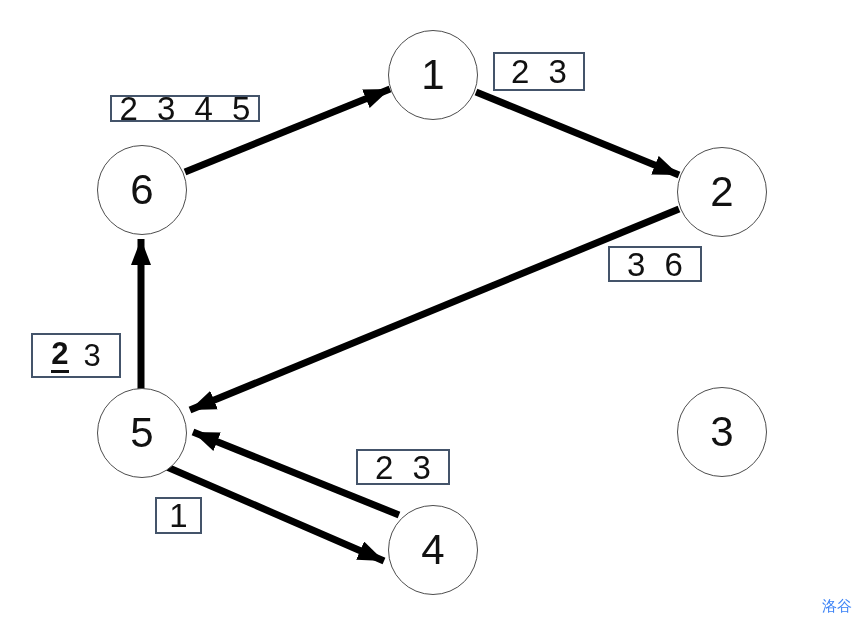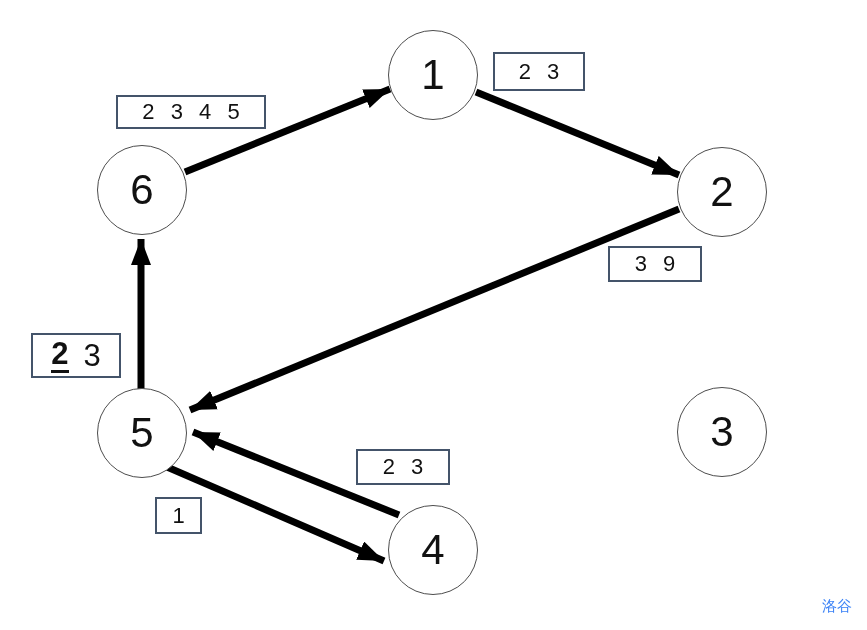--- a/index.html
+++ b/index.html
@@ -41,27 +41,27 @@
   #node-5 { left: 97px;  top: 388px; }
   #node-6 { left: 97px;  top: 145px; }
 
   .edge-label {
     position: absolute;
     border: 2px solid #44546a;
     background: #ffffff;
     display: flex;
     align-items: center;
     justify-content: center;
-    font-size: 22px;
+    font-size: 33px;
     color: #111111;
     line-height: 1;
     word-spacing: 10px;
     white-space: nowrap;
   }
-  #label-6-1 { left: 116px; top: 95px;  width: 150px; height: 34px; }
+  #label-6-1 { left: 110px; top: 95px;  width: 150px; height: 27px; }
   #label-1-2 { left: 493px; top: 52px;  width: 92px;  height: 39px; }
   #label-2-5 { left: 608px; top: 246px; width: 94px;  height: 36px; }
   #label-5-6 { left: 31px;  top: 333px; width: 90px;  height: 45px; font-size: 31px; }
   #label-4-5 { left: 356px; top: 449px; width: 94px;  height: 36px; }
   #label-5-4 { left: 155px; top: 497px; width: 47px;  height: 37px; }
 
   .label-part-emphasized {
     font-weight: bold;
     border-bottom: 3px solid #111111;
     padding-bottom: 1px;
@@ -97,21 +97,21 @@
 
   <div class="node" id="node-1">1</div>
   <div class="node" id="node-2">2</div>
   <div class="node" id="node-3">3</div>
   <div class="node" id="node-4">4</div>
   <div class="node" id="node-5">5</div>
   <div class="node" id="node-6">6</div>
 
   <div class="edge-label" id="label-6-1">2 3 4 5</div>
   <div class="edge-label" id="label-1-2">2 3</div>
-  <div class="edge-label" id="label-2-5">3 9</div>
+  <div class="edge-label" id="label-2-5">3 6</div>
   <div class="edge-label" id="label-5-6">
     <span class="label-part-emphasized">2</span>
     <span>3</span>
   </div>
   <div class="edge-label" id="label-4-5">2 3</div>
   <div class="edge-label" id="label-5-4">1</div>
 
   <div id="watermark">洛谷</div>
 
 </div>

